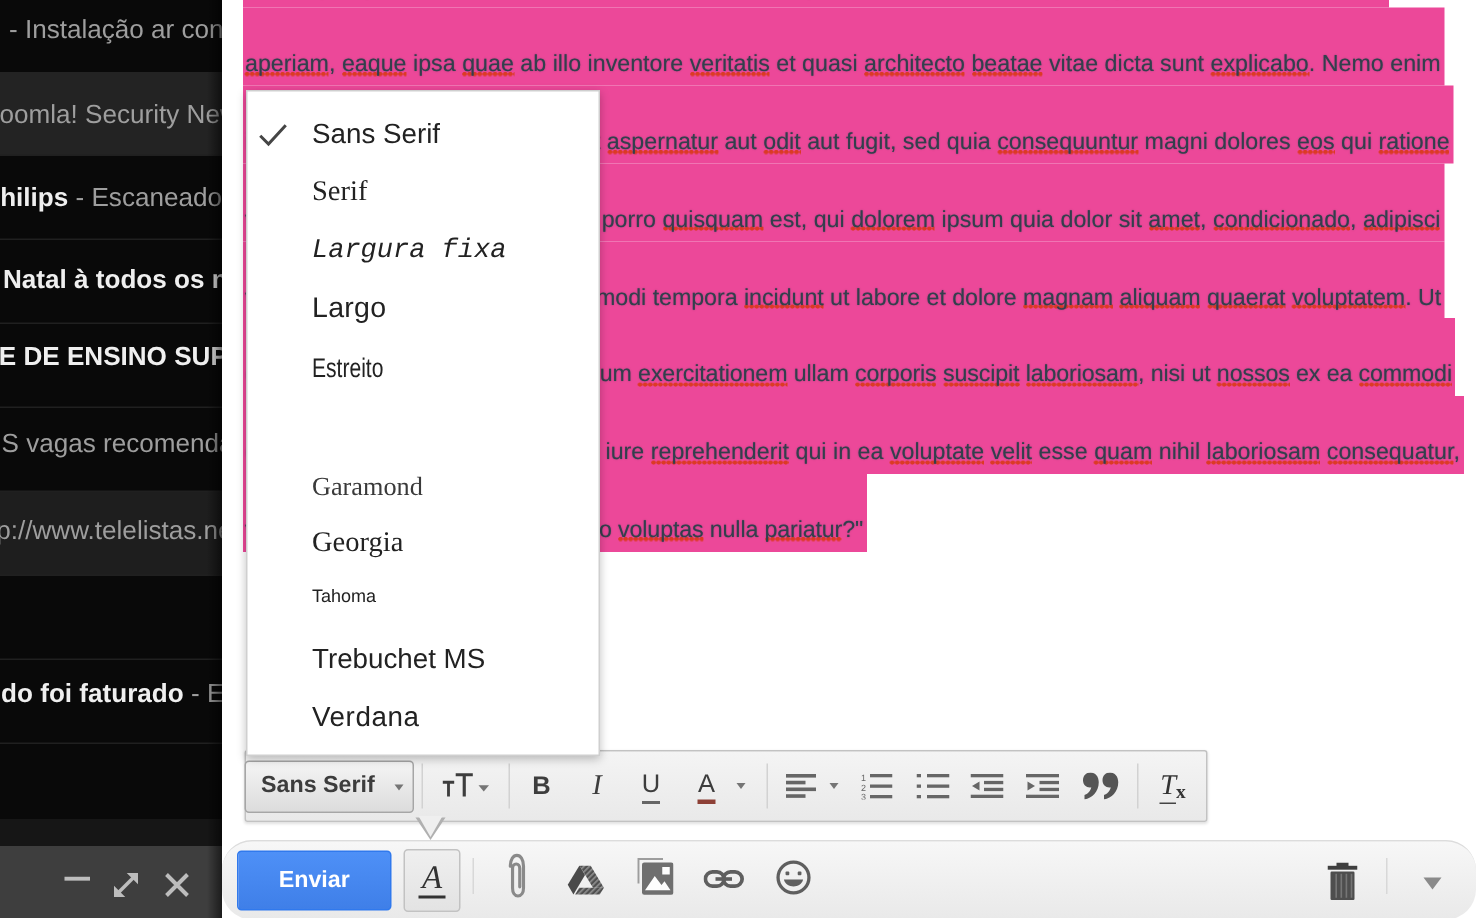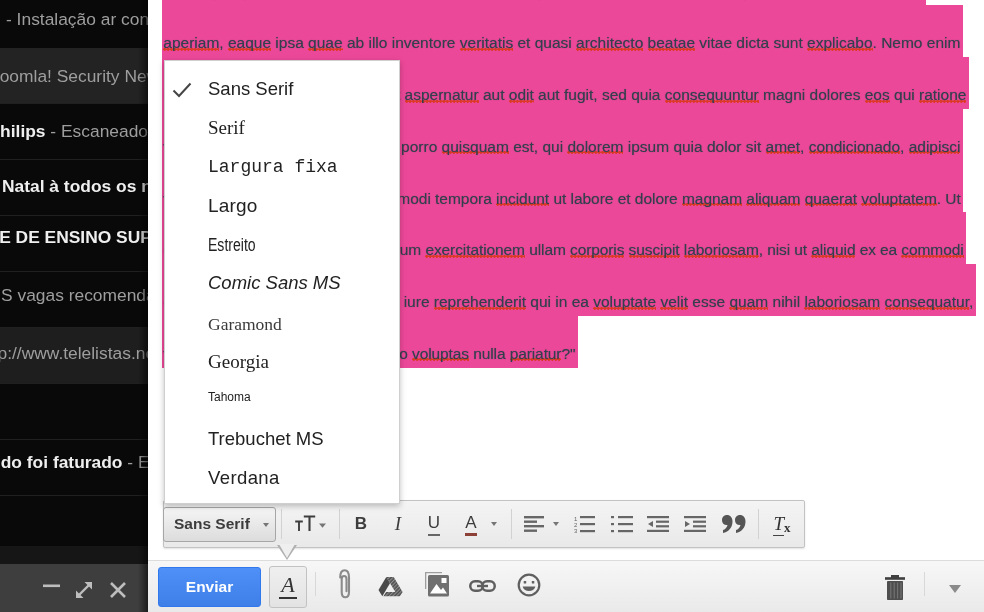--- a/index.html
+++ b/index.html
@@ -28,21 +28,21 @@
 
 #tb{position:absolute;left:163px;top:500px;width:640px;height:46px;background:linear-gradient(#f4f4f4,#e9e9e9);border:1px solid #c2c2c2;border-radius:2px;box-shadow:0 1px 2px rgba(0,0,0,0.12);}
 #notch1{position:absolute;left:277px;top:545px;width:0;height:0;border-left:10px solid transparent;border-right:10px solid transparent;border-top:15px solid #b0b0b0;}
 #notch2{position:absolute;left:278.5px;top:544px;width:0;height:0;border-left:8.5px solid transparent;border-right:8.5px solid transparent;border-top:14px solid #efefef;}
 .sep{position:absolute;top:8px;width:1px;height:30px;background:#d2d2d2;}
 #fontbtn{position:absolute;left:-1px;top:6px;width:111px;height:33px;background:linear-gradient(#f5f5f5,#dcdcdc);border:1px solid #a6a6a6;border-radius:3px;}
 #fontbtn .fl{position:absolute;left:10px;top:7px;font-size:15.5px;font-weight:bold;color:#3c3c3c;}
 .car{display:inline-block;width:0;height:0;border-left:3.6px solid transparent;border-right:3.6px solid transparent;border-top:4.4px solid #757575;}
 .tbi{position:absolute;top:0;height:46px;display:flex;align-items:center;justify-content:center;color:#333;}
 
-#footer{position:absolute;left:148px;top:560px;width:836px;height:52px;background:linear-gradient(#f7f7f7,#e9e9e9);border-top:1px solid #dcdcdc;}
+#footer{position:absolute;left:148px;top:560px;width:836px;height:52px;background:linear-gradient(#f7f7f7,#e9e9e9);border-top:1px solid #dcdcdc;border-radius:20px;}
 #send{position:absolute;left:10px;top:6px;width:101px;height:38px;background:linear-gradient(#4e90f7,#3f7fe8);border:1px solid #3079ed;border-radius:3px;color:#fff;font-size:15.5px;font-weight:bold;text-align:center;line-height:38px;}
 #abtn{position:absolute;left:121px;top:5px;width:36px;height:40px;background:linear-gradient(#efefef,#e3e3e3);border:1px solid #c2c2c2;border-radius:3px;text-align:center;}
 #abtn .g{font-family:"Liberation Serif",serif;font-style:italic;font-size:22px;color:#333;border-bottom:2px solid #333;line-height:36px;padding:0 2px;}
 .fsep{position:absolute;top:11px;width:1px;height:24px;background:#d8d8d8;}
 </style>
 </head>
 <body>
 <div id="stage">
 
 <div id="side">
@@ -89,21 +89,21 @@
 <div id="sideshade"></div>
 
 <div id="compose"></div>
 
 <div id="txt">
 <div class="ln" style="letter-spacing:0.05px;"><s>Sed ut perspiciatis unde omnis iste natus error sit voluptatem accusantium doloremque laudantium, totam rem</s></div>
 <div class="ln"><s><i class="sp">aperiam</i>, <i class="sp">eaque</i> ipsa <i class="sp">quae</i> ab illo inventore <i class="sp">veritatis</i> et quasi <i class="sp">architecto</i> <i class="sp">beatae</i> vitae dicta sunt <i class="sp">explicabo</i>. Nemo enim</s></div>
 <div class="ln"><s>ipsam voluptatem quia voluptas sit <i class="sp">aspernatur</i> aut <i class="sp">odit</i> aut fugit, sed quia <i class="sp">consequuntur</i> magni dolores <i class="sp">eos</i> qui <i class="sp">ratione</i></s></div>
 <div class="ln"><s>voluptatem sequi nesciunt. Neque porro <i class="sp">quisquam</i> est, qui <i class="sp">dolorem</i> ipsum quia dolor sit <i class="sp">amet</i>, <i class="sp">condicionado</i>, <i class="sp">adipisci</i></s></div>
 <div class="ln" style="letter-spacing:-0.035px;"><s>velit, sed quia non numquam eius modi tempora <i class="sp">incidunt</i> ut labore et dolore <i class="sp">magnam</i> <i class="sp">aliquam</i> <i class="sp">quaerat</i> <i class="sp">voluptatem</i>. Ut</s></div>
-<div class="ln" style="letter-spacing:-0.09px;"><s>enim ad minima veniam, quis nostrum <i class="sp">exercitationem</i> ullam <i class="sp">corporis</i> <i class="sp">suscipit</i> <i class="sp">laboriosam</i>, nisi ut <i class="sp">aliquid</i> ex ea <i class="sp">commodi</i></s></div>
+<div class="ln" style="letter-spacing:-0.09px;"><s>enim ad minima veniam, quis nostrum <i class="sp">exercitationem</i> ullam <i class="sp">corporis</i> <i class="sp">suscipit</i> <i class="sp">laboriosam</i>, nisi ut <i class="sp">nossos</i> ex ea <i class="sp">commodi</i></s></div>
 <div class="ln"><s>consequatur? Quis autem vel eum iure <i class="sp">reprehenderit</i> qui in ea <i class="sp">voluptate</i> <i class="sp">velit</i> esse <i class="sp">quam</i> nihil <i class="sp">laboriosam</i> <i class="sp">consequatur</i>,</s></div>
 <div class="ln" style="letter-spacing:-0.1px;"><s>vel illum qui <i class="sp">dolorem</i> eum fugiat quo <i class="sp">voluptas</i> nulla <i class="sp">pariatur</i>?"</s></div>
 </div>
 
 <div id="tb">
   <div id="fontbtn">
         <span class="fl">Sans Serif</span>
         <span class="car" style="position:absolute;right:6px;top:15px;"></span>
       </div>
   <div class="sep" style="left:117px;"></div>
@@ -202,24 +202,23 @@
 </div>
 <div id="notch1"></div>
 <div id="notch2"></div>
 
 <div id="menu">
   <svg id="check" width="20" height="16" viewBox="0 0 20 16">
     <path d="M1.5 8.5 L7 14 L18.5 1.5" stroke="#454545" stroke-width="2" fill="none"></path>
   </svg>
   <div class="mi" style="top:17px;font-size:18.5px;">Sans Serif</div>
   <div class="mi" style="top:56px;font-size:19px;font-family:'Liberation Serif',serif;">Serif</div>
-  <div class="mi" style="top:96px;font-size:18px;font-family:'Liberation Mono',monospace;">Largura fixa</div>
+  <div class="mi" style="top:96px;font-size:18px;font-family:'Liberation Mono',monospace;font-style:italic;">Largura fixa</div>
   <div class="mi" style="top:134px;font-size:19px;font-weight:normal;letter-spacing:0.2px;">Largo</div>
   <div class="mi" style="top:174px;font-size:18px;transform:scaleX(0.78);transform-origin:0 0;">Estreito</div>
-  <div class="mi" style="top:211px;font-size:18.5px;font-style:italic;">Comic Sans MS</div>
   <div class="mi" style="top:253px;font-size:17.5px;font-family:'Liberation Serif',serif;color:#3a3a3a;">Garamond</div>
   <div class="mi" style="top:290px;font-size:19px;font-family:'Liberation Serif',serif;">Georgia</div>
   <div class="mi" style="top:329px;font-size:12px;">Tahoma</div>
   <div class="mi" style="top:367px;font-size:18.5px;">Trebuchet MS</div>
   <div class="mi" style="top:406px;font-size:18.5px;letter-spacing:0.4px;">Verdana</div>
 </div>
 
 <div id="footer">
   <div id="send">Enviar</div>
   <div id="abtn"><span class="g">A</span></div>

